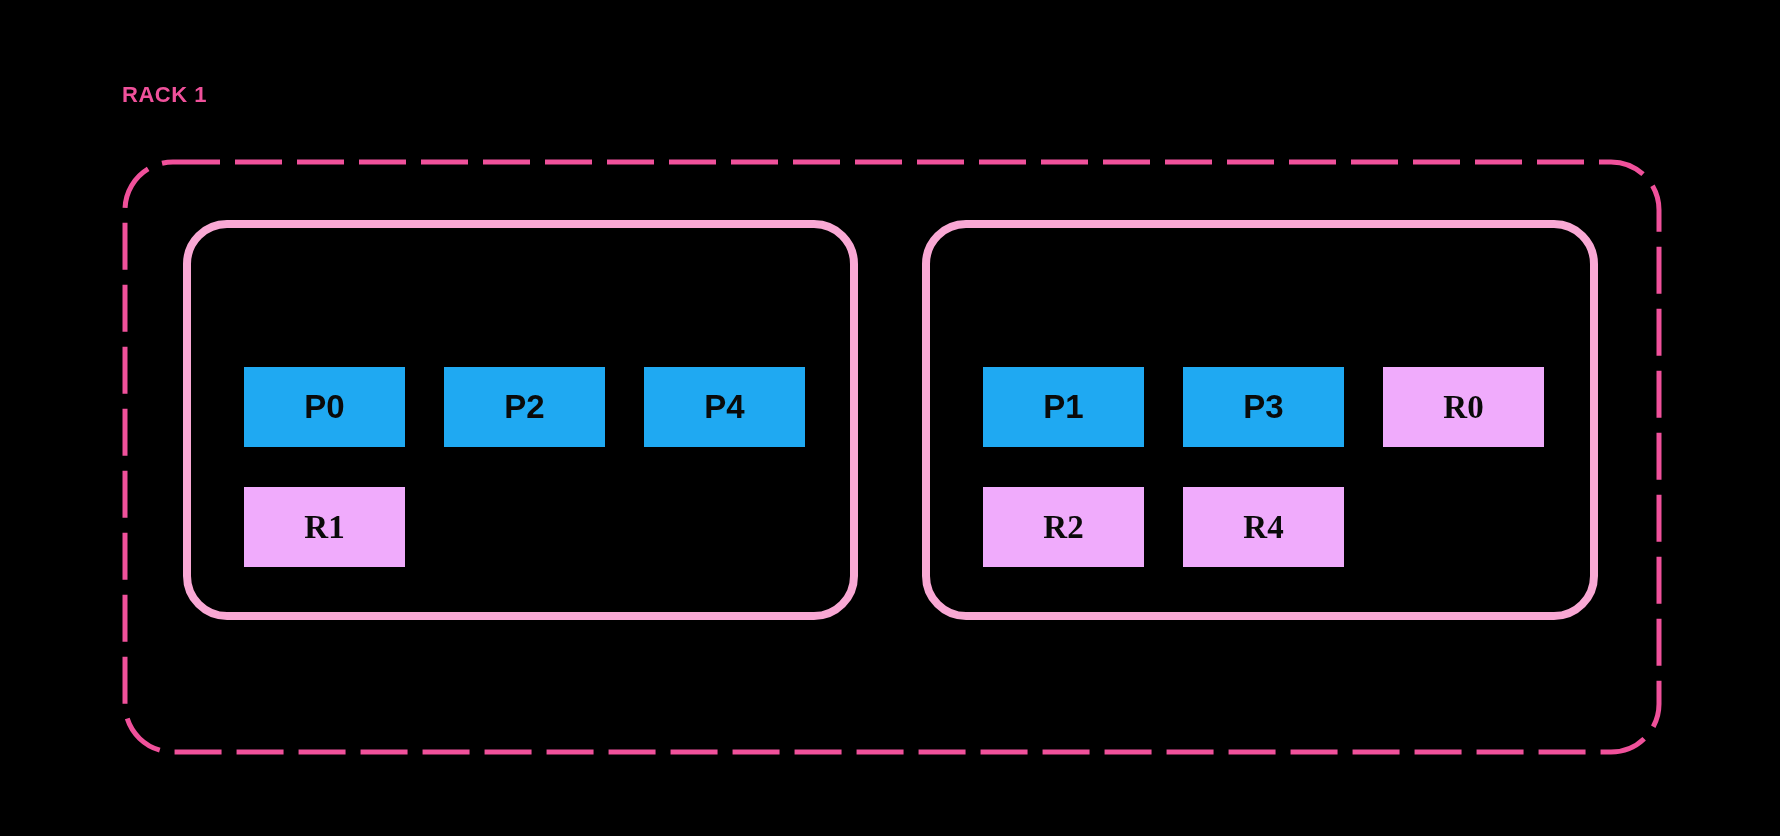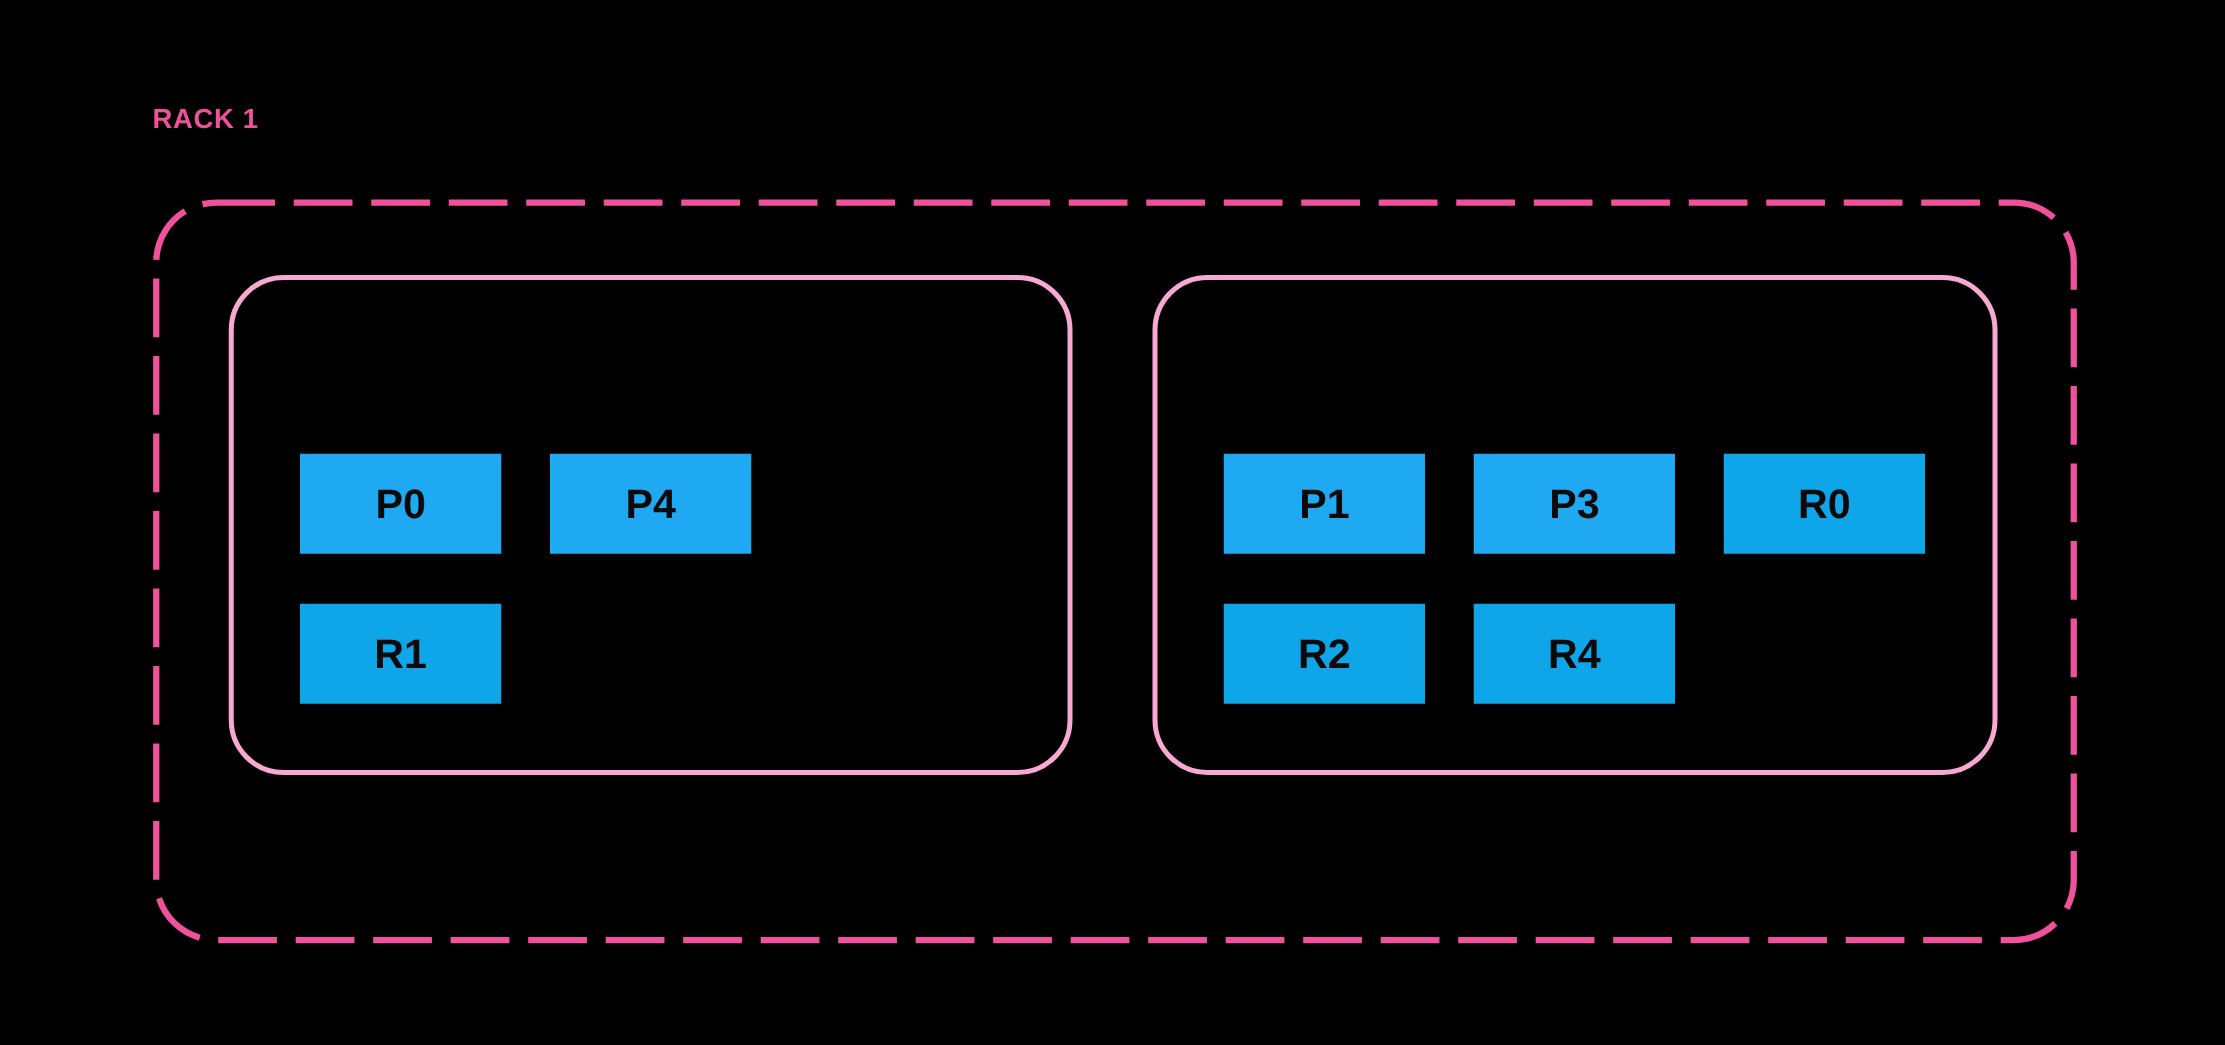--- a/index.html
+++ b/index.html
@@ -31,21 +31,21 @@
   }
   .rack-border-svg rect {
     fill: none;
     stroke-width: 5px;
     stroke-dasharray: 47 15;
   }
   .node {
     position: absolute;
     top: 220px;
     height: 400px;
-    border: 4px solid #f9a8d4;
+    border: 8px solid #f9a8d4;
     border-radius: 44px;
     box-sizing: border-box;
     background: transparent;
   }
   .node-left  { left: 183px; width: 675px; }
   .node-right { left: 922px; width: 676px; padding-left: 19px; }
   .shard-row {
     position: absolute;
     left: 53px;
     display: flex;
@@ -57,36 +57,37 @@
     width: 161px;
     height: 80px;
     display: flex;
     align-items: center;
     justify-content: center;
     font-size: 33px;
     font-weight: bold;
     color: #0A0A0A;
   }
   .primary { background: #1FA9F2; }
-  .replica { background: #0ea5e9; }
+  .replica { background: #f0abfc; font-family: Liberation Serif, serif; }
 </style>
 </head>
 <body>
 
 <div class="canvas">
 
   <div class="rack-label">RACK 1</div>
 
   <svg class="rack-border-svg" width="1780" height="836">
     <rect x="125" y="162" width="1534" height="590" rx="48" stroke="#F0519B"></rect>
   </svg>
 
   <div class="node node-left">
     <div class="shard-row row-top">
       <div class="shard-box primary">P0</div>
+      <div class="shard-box primary">P2</div>
       <div class="shard-box primary">P4</div>
     </div>
     <div class="shard-row row-bottom">
       <div class="shard-box replica">R1</div>
     </div>
   </div>
 
   <div class="node node-right">
     <div class="shard-row row-top">
       <div class="shard-box primary">P1</div>

